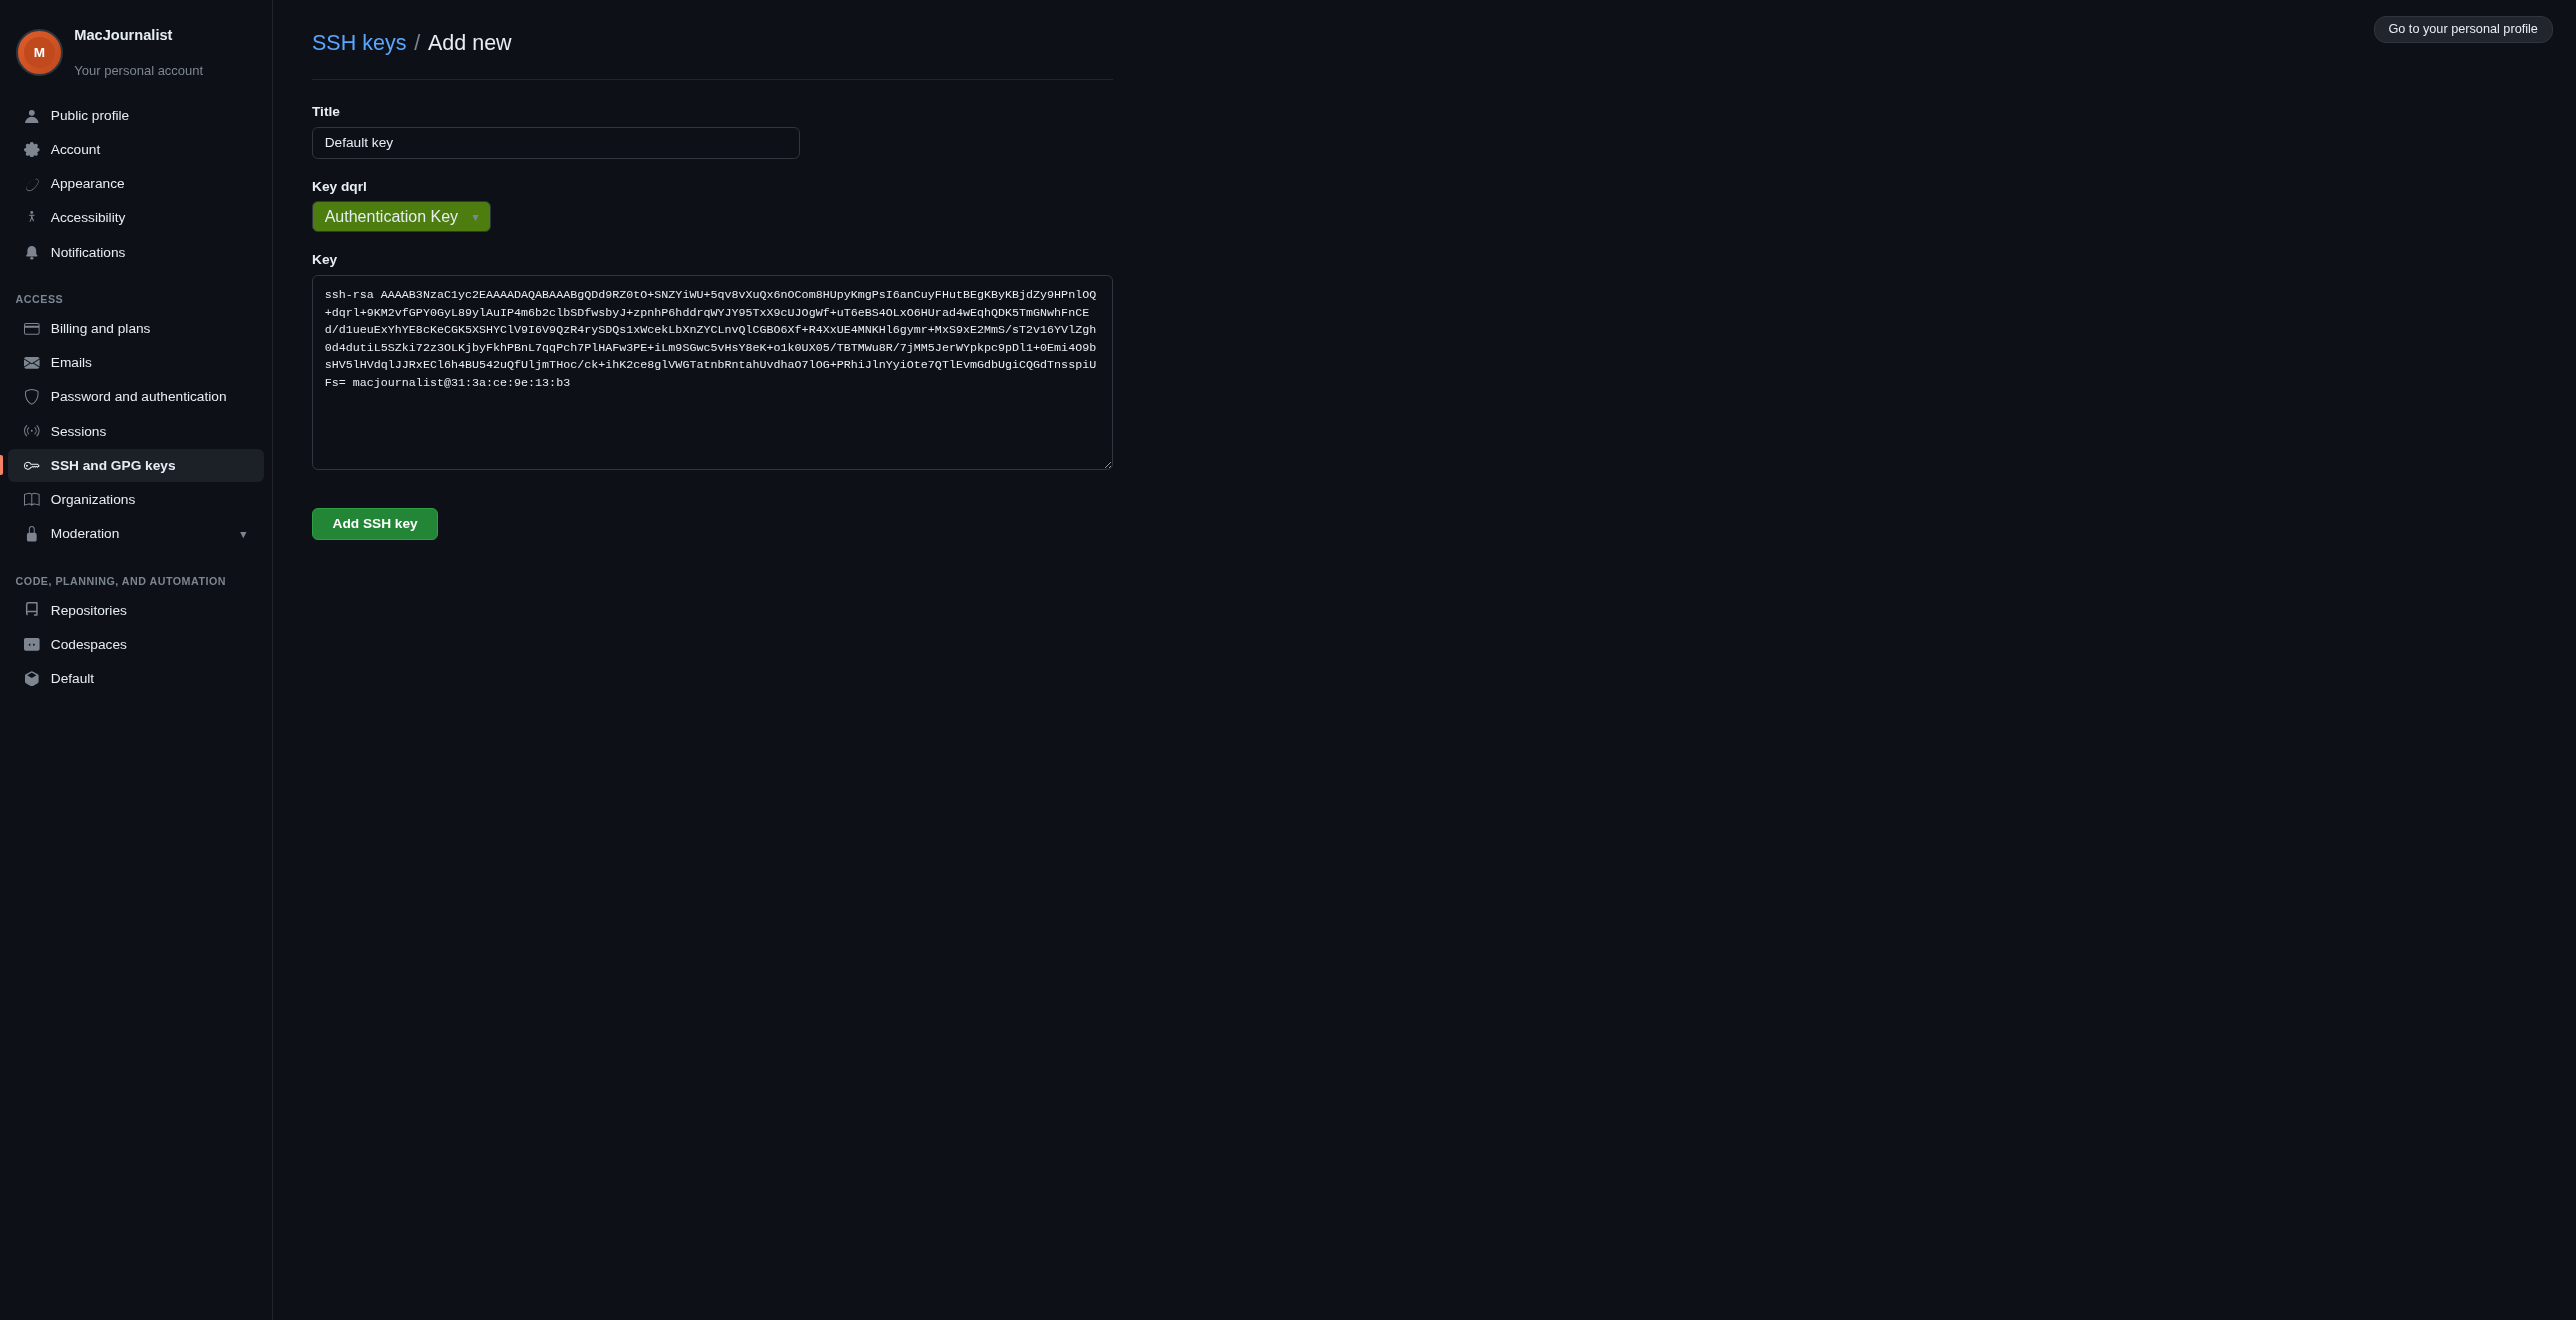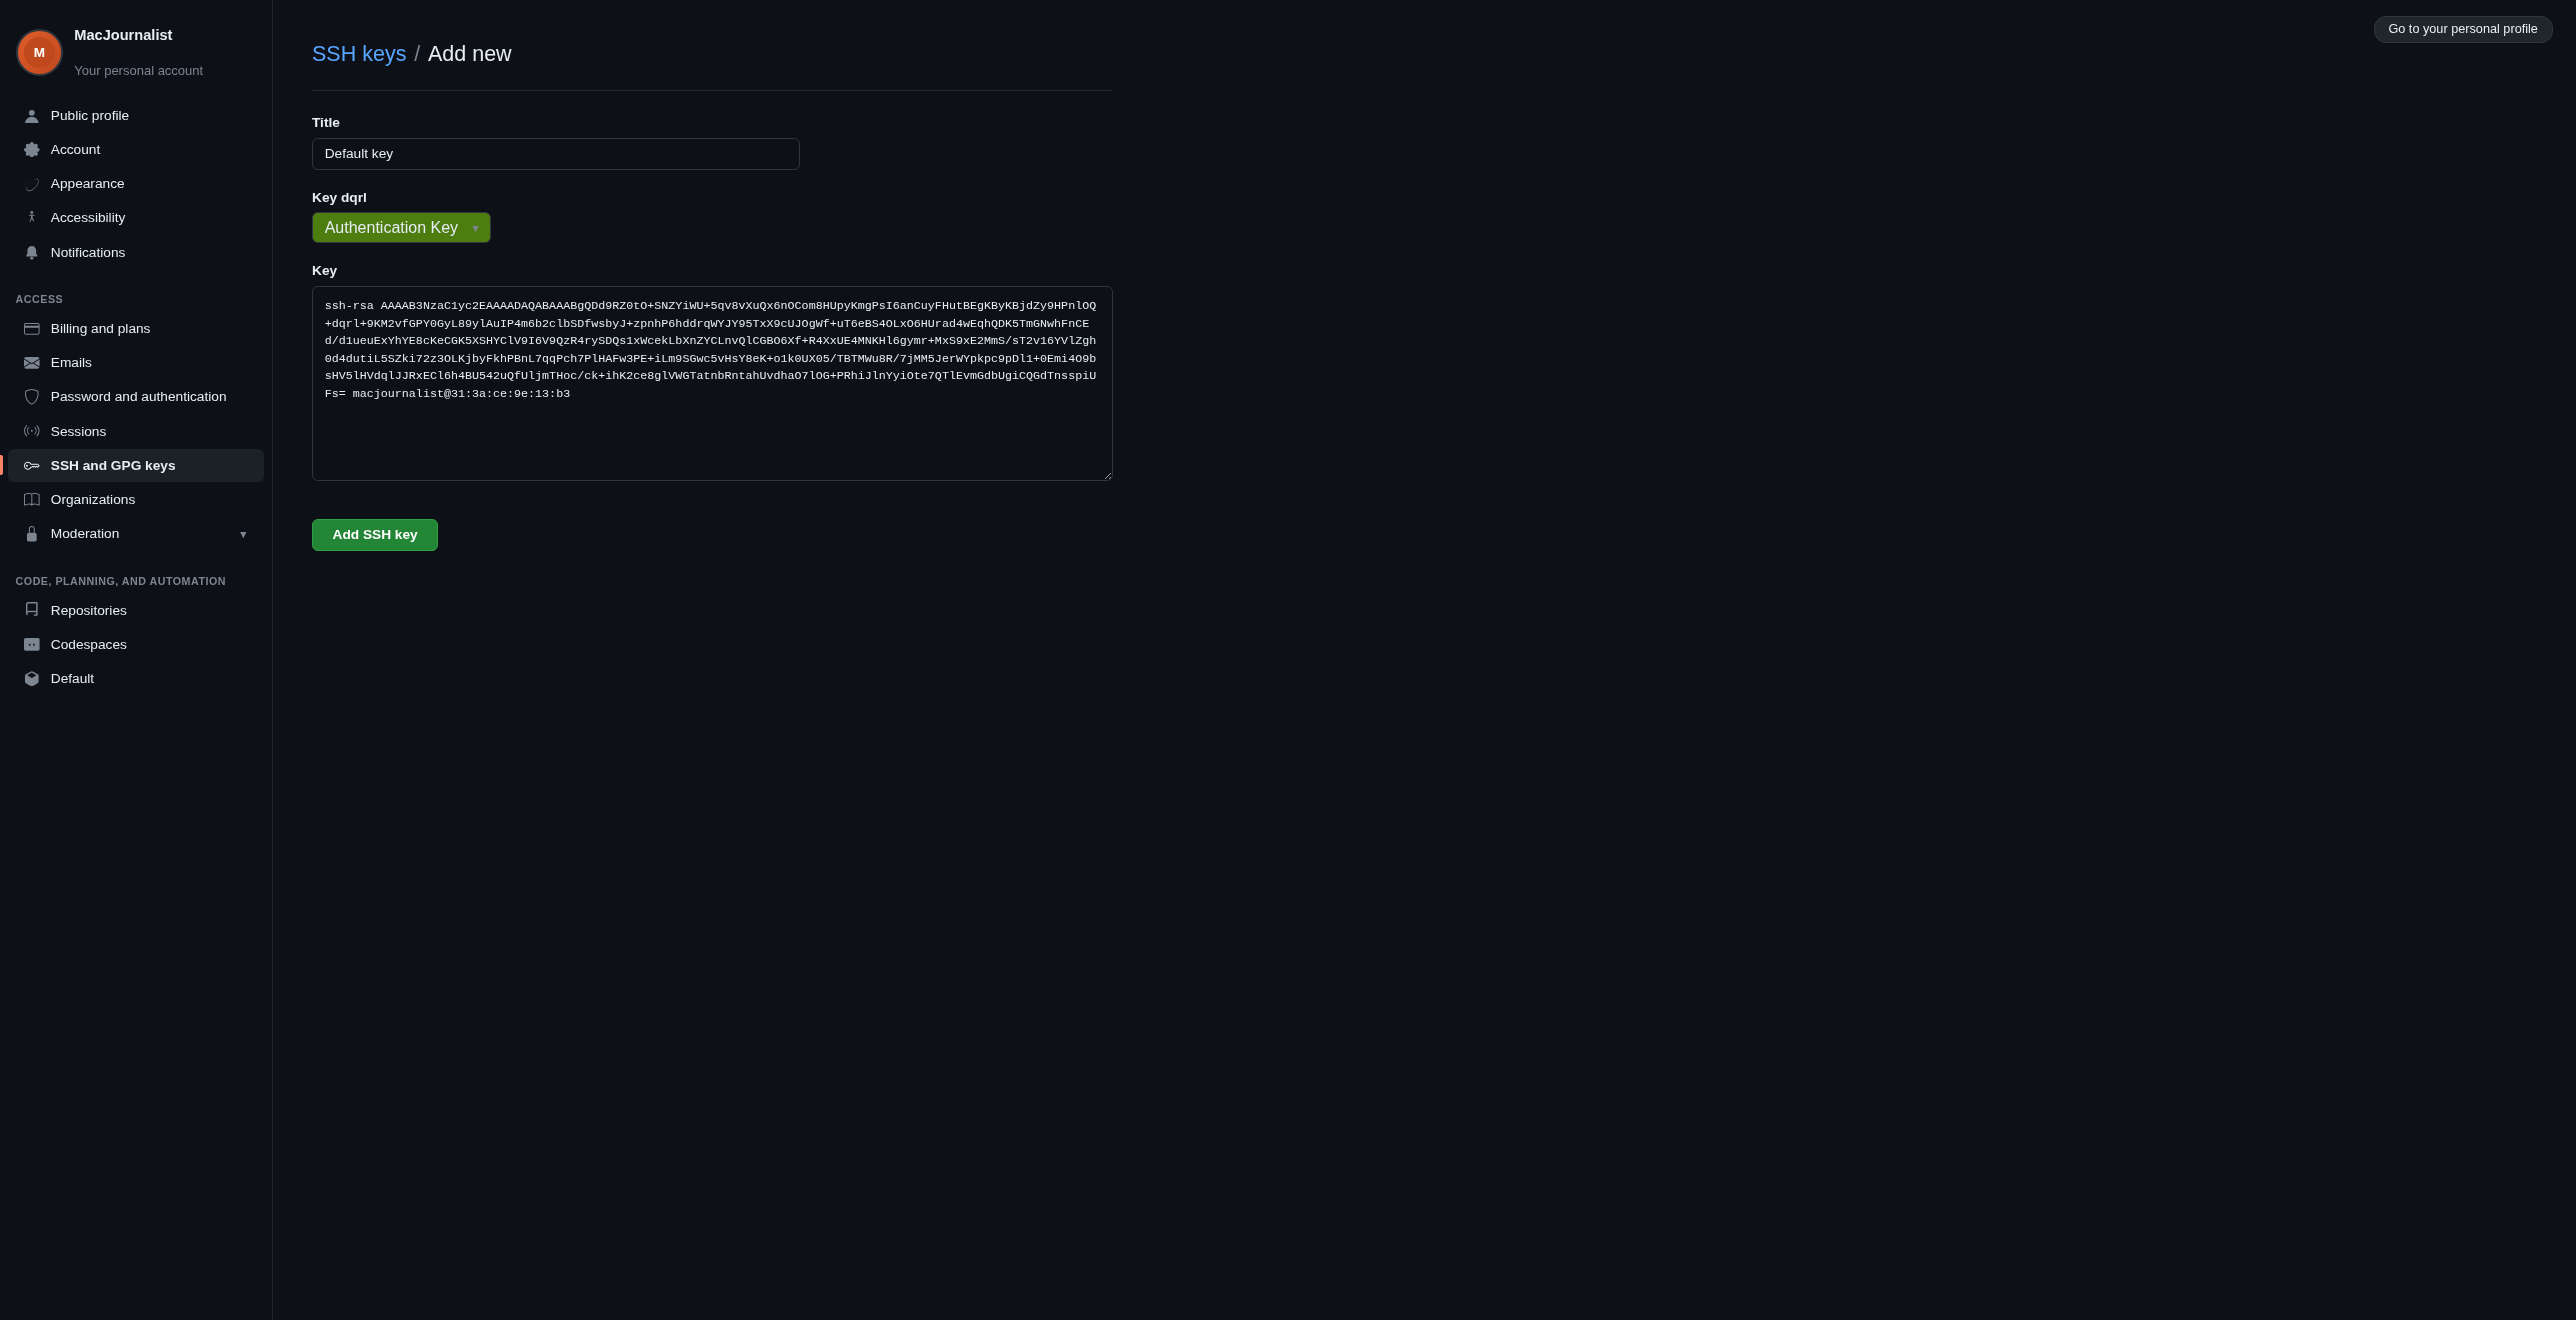--- a/index.html
+++ b/index.html
@@ -94,21 +94,21 @@
     }
     .nav-item.active .nav-icon { color: #e6edf3; }
     .nav-chevron {
       margin-left: auto;
       color: #7d8590;
       font-size: 10.7px;
     }
     
     .main-content {
       flex: 1;
-      padding: 42px 39px;
+      padding: 31px 39px;
       max-width: 879px;
     }
     .top-bar {
       position: fixed;
       top: 0;
       right: 0;
       padding: 15.6px 23.4px;
       z-index: 100;
     }
     .goto-profile-btn {

